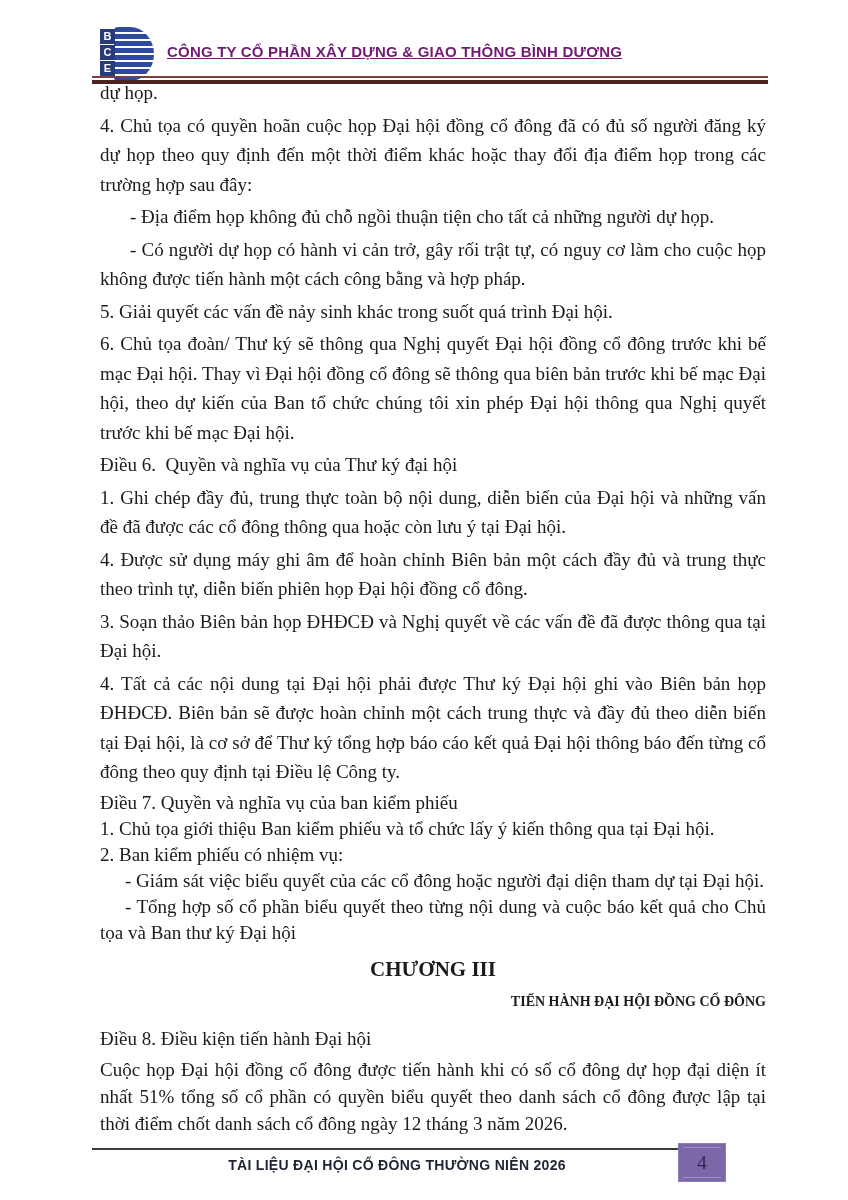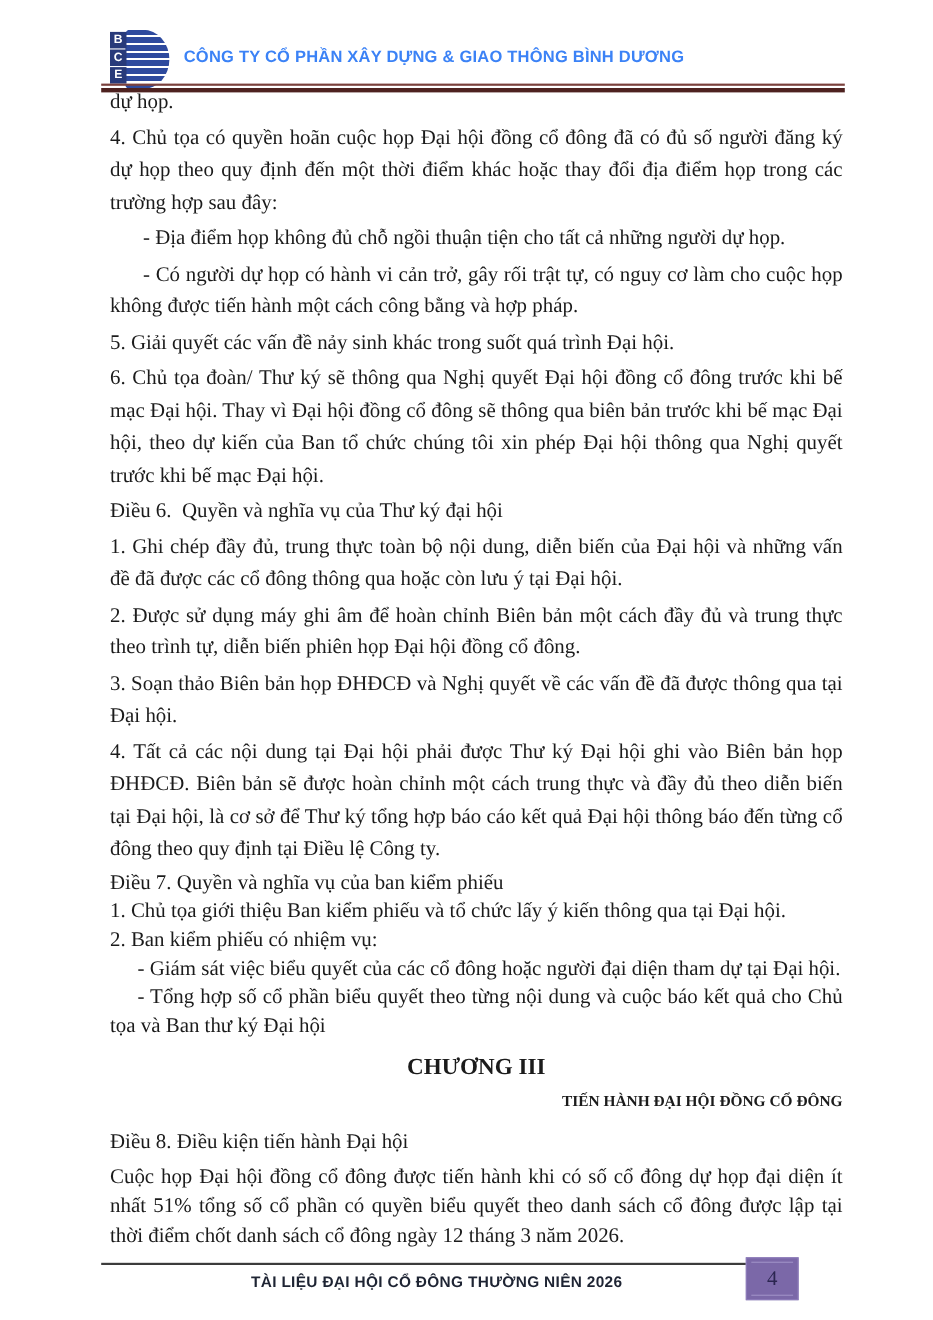--- a/index.html
+++ b/index.html
@@ -15,21 +15,21 @@
     background:repeating-linear-gradient(to bottom,#2e4a9e 0 5px,#ffffff 5px 7px);
     border-radius:4px 60% 60% 4px / 4px 50% 50% 4px;
   }
   .logo-col { position:absolute; left:0; top:3px; display:flex; flex-direction:column; gap:1px; }
   .logo-cell {
     width:15px; height:15px; background:#283a7a; color:#ffffff;
     font:bold 11px/15px "Liberation Sans", sans-serif; text-align:center;
   }
   .company-name {
     position:absolute; left:167px; top:43px;
-    font:bold 15px "Liberation Sans", sans-serif; color:#3b82f6; letter-spacing:.2px;
+    font:bold 15px "Liberation Sans", sans-serif; color:#701a75; letter-spacing:.2px;text-decoration:underline;
   }
   .header-rule { position:absolute; left:92px; top:76px; width:676px; }
   .header-rule .thin  { height:2px; background:#7a403c; }
   .header-rule .thick { height:4px; background:#4e2220; margin-top:2px; }
 
   
   .content { position:absolute; left:100px; top:78px; width:666px; text-align:justify; font-size:19px; }
   .content p { margin:0 0 3px 0; }
   .para      { line-height:29.5px; }
   .tight     { line-height:26px; margin-bottom:0 !important; }
@@ -80,21 +80,21 @@
 
   <div class="content" id="doc-body">
       <p class="para"><span>dự họp.</span></p>
       <p class="para"><span>4. Chủ tọa có quyền hoãn cuộc họp Đại hội đồng cổ đông đã có đủ số người đăng ký dự họp theo quy định đến một thời điểm khác hoặc thay đổi địa điểm họp trong các trường hợp sau đây:</span></p>
       <p class="para indent1"><span>- Địa điểm họp không đủ chỗ ngồi thuận tiện cho tất cả những người dự họp.</span></p>
       <p class="para indent1"><span>- Có người dự họp có hành vi cản trở, gây rối trật tự, có nguy cơ làm cho cuộc họp không được tiến hành một cách công bằng và hợp pháp.</span></p>
       <p class="para"><span>5. Giải quyết các vấn đề nảy sinh khác trong suốt quá trình Đại hội.</span></p>
       <p class="para"><span>6. Chủ tọa đoàn/ Thư ký sẽ thông qua Nghị quyết Đại hội đồng cổ đông trước khi bế mạc Đại hội. Thay vì Đại hội đồng cổ đông sẽ thông qua biên bản trước khi bế mạc Đại hội, theo dự kiến của Ban tổ chức chúng tôi xin phép Đại hội thông qua Nghị quyết trước khi bế mạc Đại hội.</span></p>
       <p class="para"><b class="lead">Điều 6</b><span>.&nbsp; Quyền và nghĩa vụ của Thư ký đại hội</span></p>
       <p class="para"><span>1. Ghi chép đầy đủ, trung thực toàn bộ nội dung, diễn biến của Đại hội và những vấn đề đã được các cổ đông thông qua hoặc còn lưu ý tại Đại hội.</span></p>
-      <p class="para"><span>2. Được sử dụng máy ghi âm để hoàn chỉnh Biên bản một cách đầy đủ và trung thực theo trình tự, diễn biến phiên họp Đại hội đồng cổ đông.</span></p>
+      <p class="para"><span>4. Được sử dụng máy ghi âm để hoàn chỉnh Biên bản một cách đầy đủ và trung thực theo trình tự, diễn biến phiên họp Đại hội đồng cổ đông.</span></p>
       <p class="para"><span>3. Soạn thảo Biên bản họp ĐHĐCĐ và Nghị quyết về các vấn đề đã được thông qua tại Đại hội.</span></p>
       <p class="para"><span>4. Tất cả các nội dung tại Đại hội phải được Thư ký Đại hội ghi vào Biên bản họp ĐHĐCĐ. Biên bản sẽ được hoàn chỉnh một cách trung thực và đầy đủ theo diễn biến tại Đại hội, là cơ sở để Thư ký tổng hợp báo cáo kết quả Đại hội thông báo đến từng cổ đông theo quy định tại Điều lệ Công ty.</span></p>
       <p class="tight"><b class="lead">Điều 7</b><span>. Quyền và nghĩa vụ của ban kiểm phiếu</span></p>
       <p class="tight"><span>1. Chủ tọa giới thiệu Ban kiểm phiếu và tổ chức lấy ý kiến thông qua tại Đại hội.</span></p>
       <p class="tight"><span>2. Ban kiểm phiếu có nhiệm vụ:</span></p>
       <p class="tight indent2"><b class="lead">-</b><span> Giám sát việc biểu quyết của các cổ đông hoặc người đại diện tham dự tại Đại hội.</span></p>
       <p class="tight indent2"><b class="lead">-</b><span> Tổng hợp số cổ phần biểu quyết theo từng nội dung và cuộc báo kết quả cho Chủ tọa và Ban thư ký Đại hội</span></p>
       <p class="chapter"><span>CHƯƠNG III</span></p>
       <p class="chapter-sub"><span>TIẾN HÀNH ĐẠI HỘI ĐỒNG CỔ ĐÔNG</span></p>
       <p class="para"><b class="lead">Điều 8</b><span>. Điều kiện tiến hành Đại hội</span></p>

